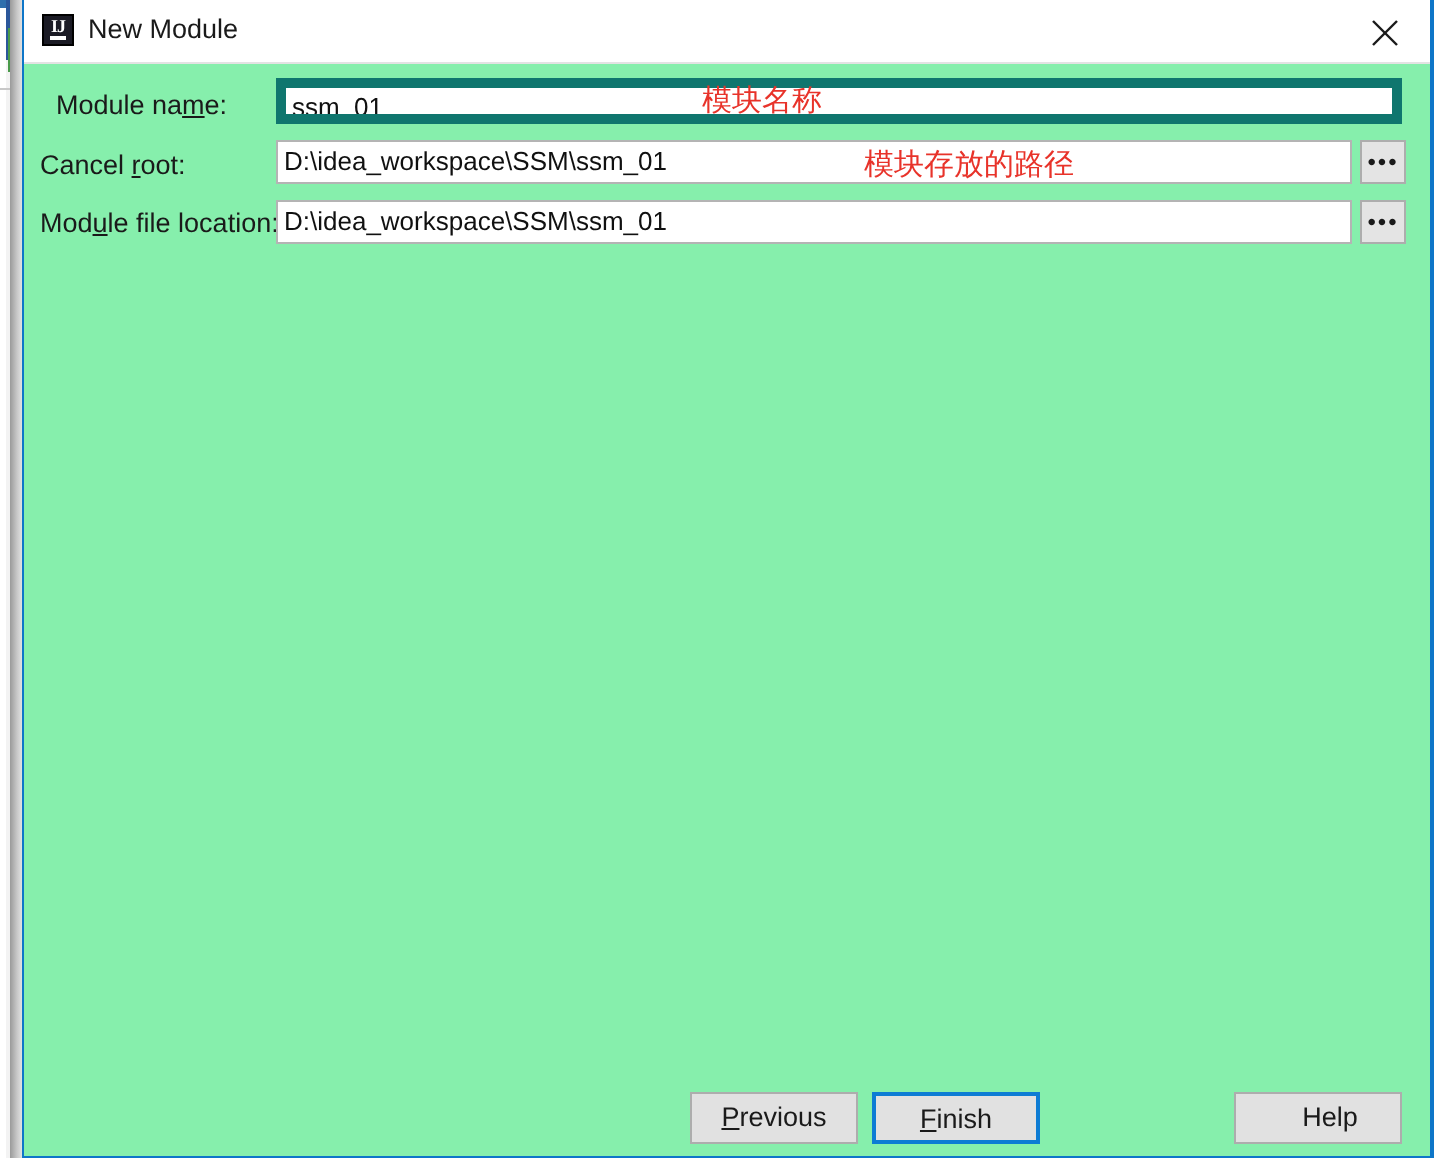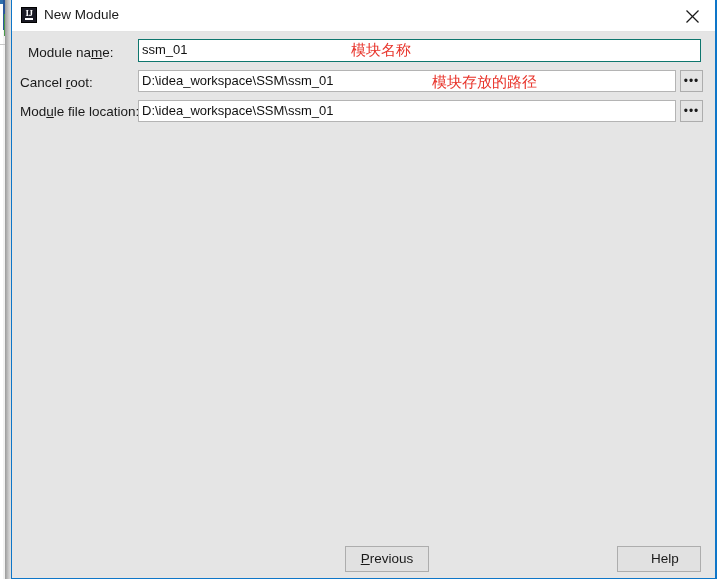--- a/index.html
+++ b/index.html
@@ -64,21 +64,21 @@
   
   #dialog {
     position: absolute;
     left: 11px; top: 0;
     width: 706px;
     height: 579px;
     box-sizing: border-box;
     border-left: 1px solid #0e76c8;
     border-right: 2px solid #0e76c8;
     border-bottom: 1px solid #0e76c8;
-    background: #e5e5e5;
+    background: #86efac;
   }
 
   
   #titlebar {
     position: absolute;
     left: 0; top: 0;
     right: 0;
     height: 31px;
     background: #ffffff;
     border-bottom: 1px solid #e3e3e3;
@@ -147,21 +147,21 @@
     background: #ffffff;
     border: 1px solid #b4b4b4;
     font-size: 13px;
     color: #101010;
     line-height: 20px;
     padding: 0 3px;
     white-space: nowrap;
     overflow: hidden;
   }
   .text-field.focused {
-    border: 1px solid #0f766e;
+    border: 5px solid #0f766e;
   }
 
   .browse-btn {
     position: absolute;
     box-sizing: border-box;
     background: #e4e4e4;
     border: 1px solid #adadad;
     text-align: center;
     font-size: 12px;
     color: #1a1a1a;
@@ -244,17 +244,20 @@
 
   <div class="form-label" style="left:8px; top:104px;">
     <span>Mod</span><u>u</u><span>le file location:</span>
   </div>
   <div class="text-field" style="left:126px; top:100px; width:538px; height:22px;">D:\idea_workspace\SSM\ssm_01</div>
   <div class="browse-btn" style="left:668px; top:100px; width:23px; height:22px;">•••</div>
 
   <div class="dlg-btn" style="left:333px; top:546px; width:84px;">
     <u>P</u><span>revious</span>
   </div>
+  <div class="dlg-btn default-btn" style="left:424px; top:546px; width:84px;">
+    <u>F</u><span>inish</span>
+  </div>
   <div class="dlg-btn" style="left:605px; top:546px; width:84px;padding-left:12px;">
     <span>Help</span>
   </div>
 
 </div>
 
 </body></html>

